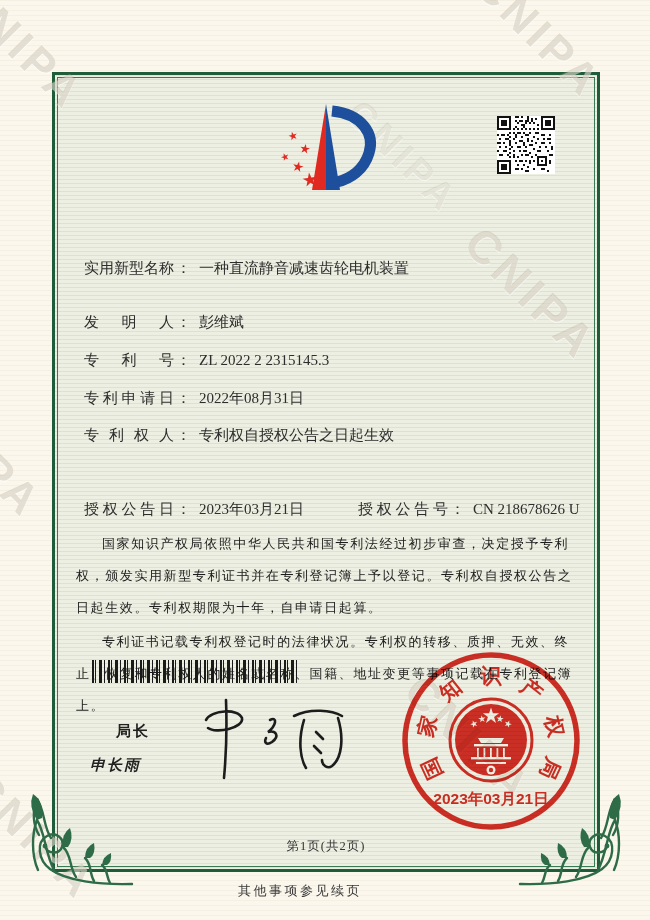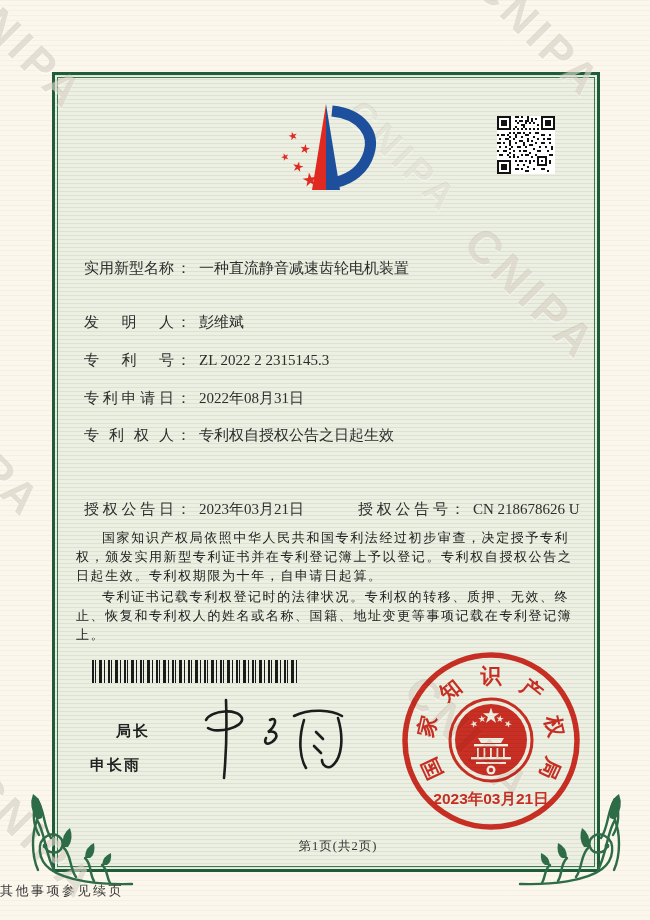--- a/index.html
+++ b/index.html
@@ -37,37 +37,37 @@
     position:absolute; left:52px; top:202px; width:548px; text-align:center;
     font-size:31px; font-weight:bold; letter-spacing:6px; color:#161616;
   }
   .frow{position:absolute; left:84px; font-size:15px; white-space:nowrap; color:#2d2d2d;}
   .flabel{display:inline-block; width:90px; text-align-last:justify; text-justify:inter-character; vertical-align:top;}
   .fcolon{margin-left:2px;}
   .fvalue{padding-left:8px;}
   .pair2{position:absolute; left:274px; top:0; white-space:nowrap;}
   .paras{position:absolute; left:76px; top:528px; width:506px;}
   .paras p{
-    margin:0 0 2px 0; font-size:13px; line-height:19px; letter-spacing:1.6px;
+    margin:0 0 2px 0; font-size:13px; line-height:32px; letter-spacing:1.6px;
     text-indent:2em; color:#1c1c1c;
   }
   .barcode{
     position:absolute; left:92px; top:660px; width:205px; height:23px;
     background:repeating-linear-gradient(90deg,
       #1a1a1a 0 2px, transparent 2px 3px,
       #1a1a1a 3px 4px, transparent 4px 7px,
       #1a1a1a 7px 10px, transparent 10px 12px,
       #1a1a1a 12px 13px, transparent 13px 16px);
   }
   .signer-title{position:absolute; left:90px; top:722px; font-family:"Liberation Sans","DejaVu Sans",sans-serif; font-weight:600; font-size:15px; letter-spacing:2px; color:#222;margin-left:26px;}
-  .signer-name{position:absolute; left:90px; top:756px; font-family:"Liberation Sans","DejaVu Sans",sans-serif; font-weight:600; font-size:15px; letter-spacing:2px; color:#222;}
+  .signer-name{position:absolute; left:90px; top:756px; font-family:"Liberation Sans","DejaVu Sans",sans-serif; font-weight:600; font-size:15px; letter-spacing:2px; color:#222;font-style:italic;}
   .signature{position:absolute; left:182px; top:686px;}
   .seal{position:absolute; left:398px; top:648px; z-index:6; mix-blend-mode:multiply; opacity:0.95;}
-  .page-num{position:absolute; left:52px; top:838px; width:548px; text-align:center; font-size:12.5px; letter-spacing:1px; color:#333;padding-left:12px;}
-  .cont-note{position:absolute; left:0; top:882px; width:600px; font-size:13px; letter-spacing:2.5px; color:#3a3a3a;}
+  .page-num{position:absolute; left:52px; top:838px; width:548px; text-align:center; font-size:12.5px; letter-spacing:1px; color:#333;}
+  .cont-note{position:absolute; left:0; top:882px; width:600px; text-align:center; font-size:13px; letter-spacing:2.5px; color:#3a3a3a;}
   .ornament{position:absolute; z-index:4;}
   .orn-left{left:14px; top:780px;}
   .orn-right{left:516px; top:780px; transform:scaleX(-1);}
 </style>
 </head>
 <body>
 
 <div class="page">
 
   <div class="panel">

